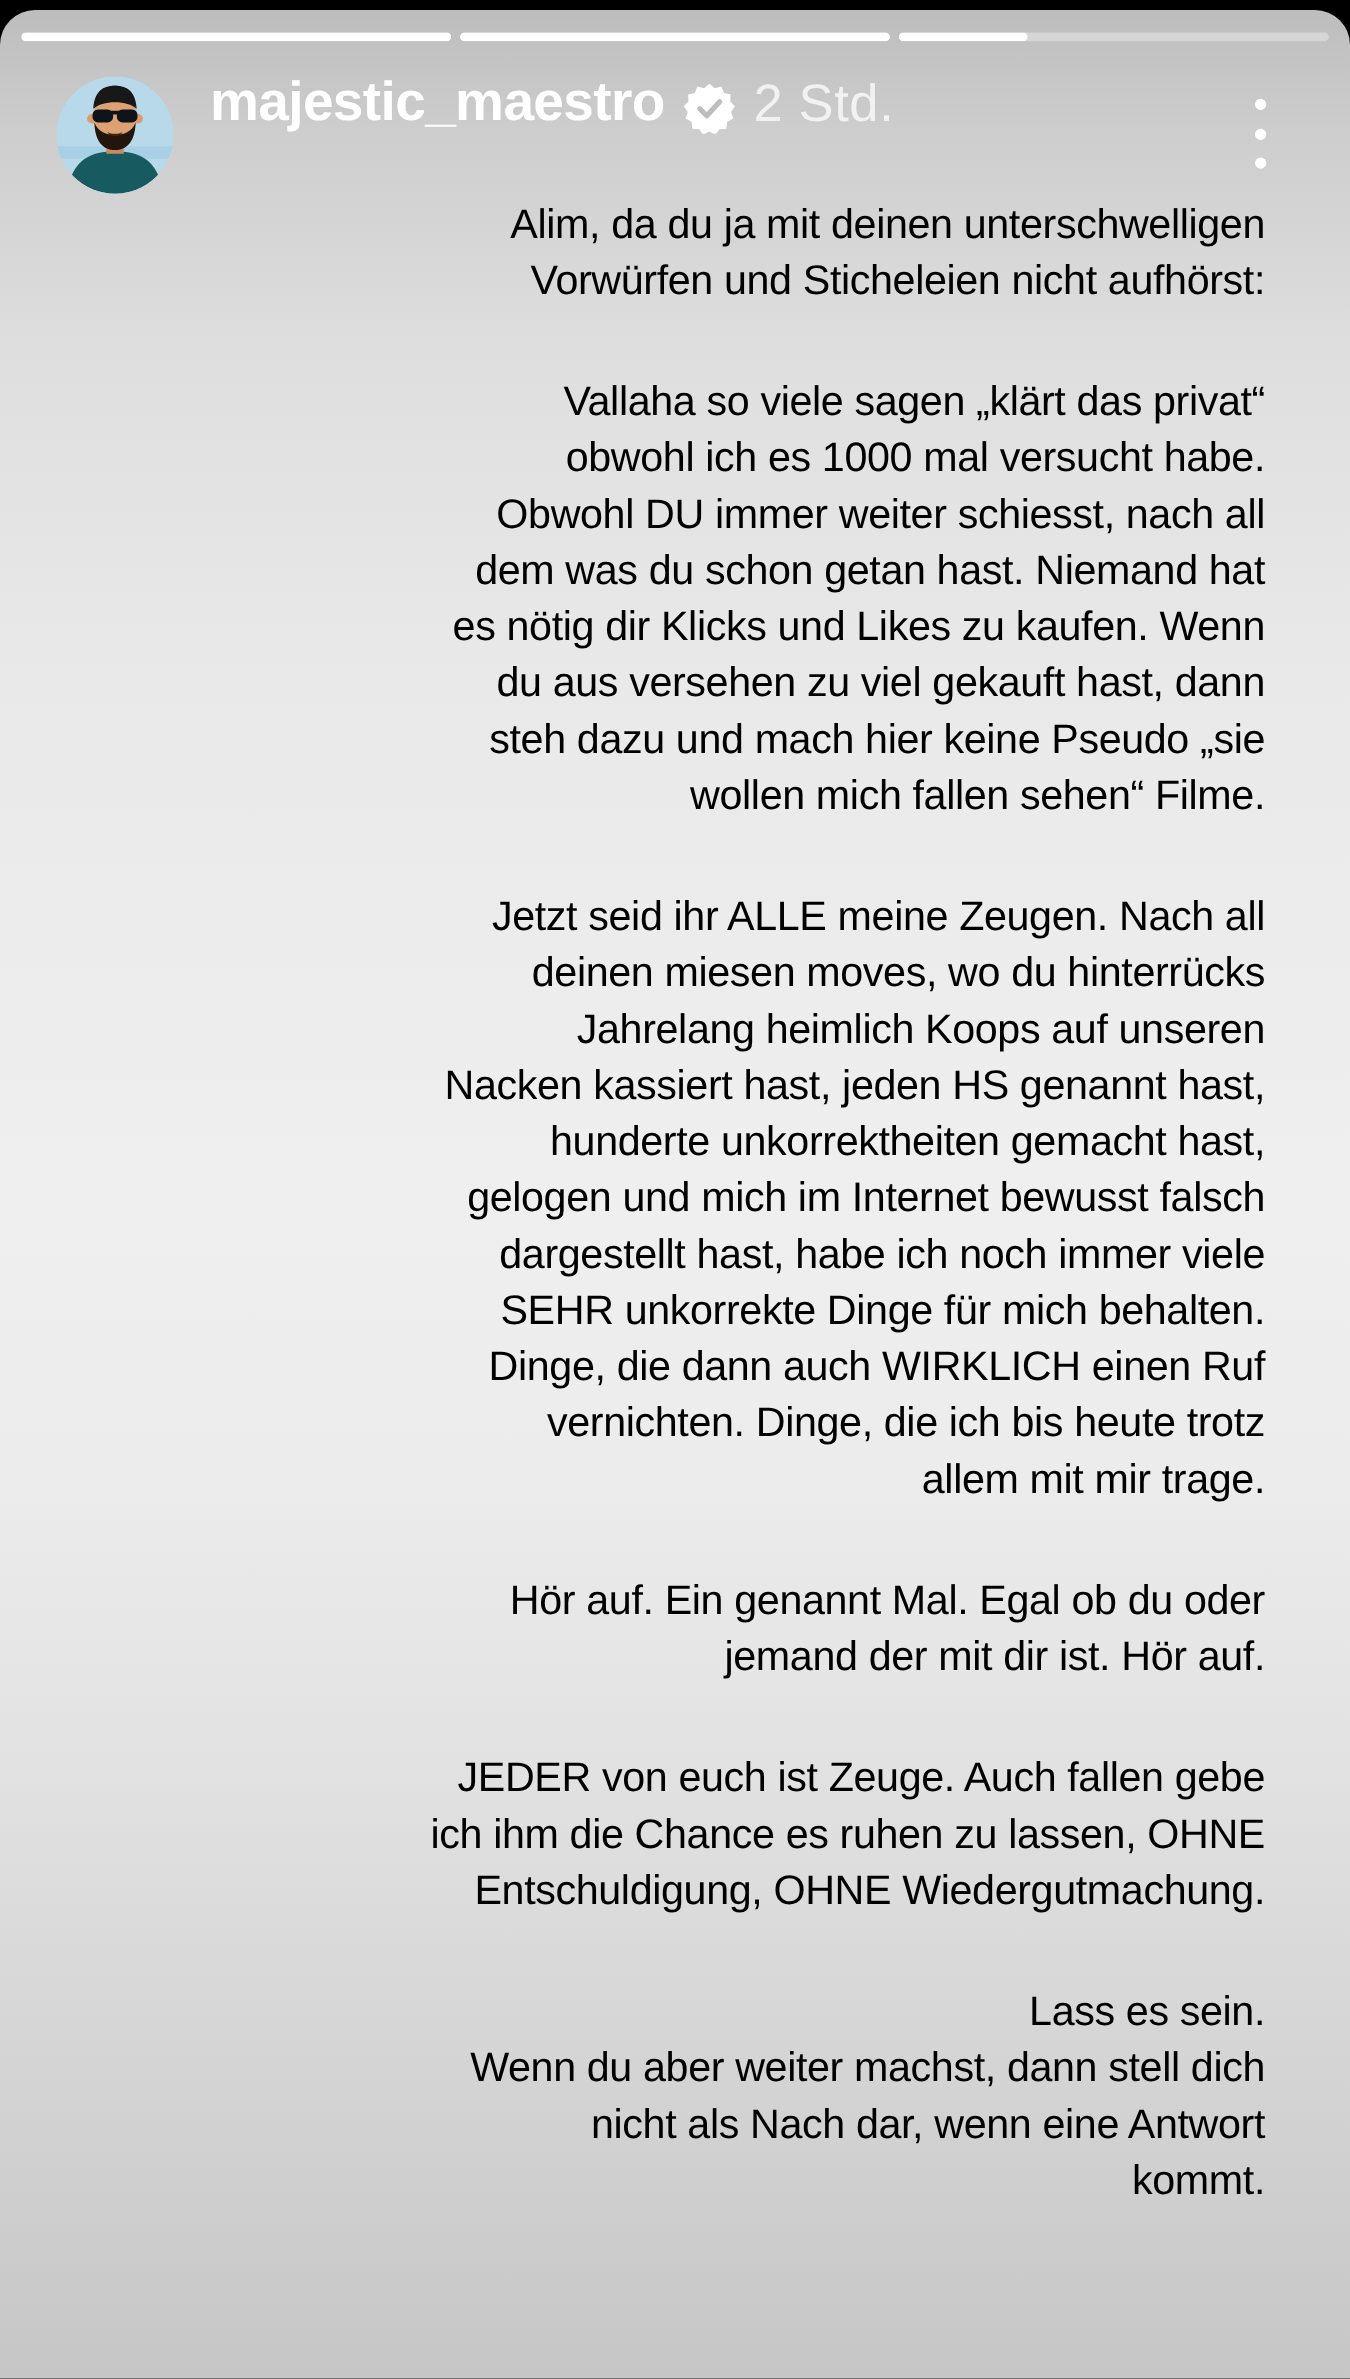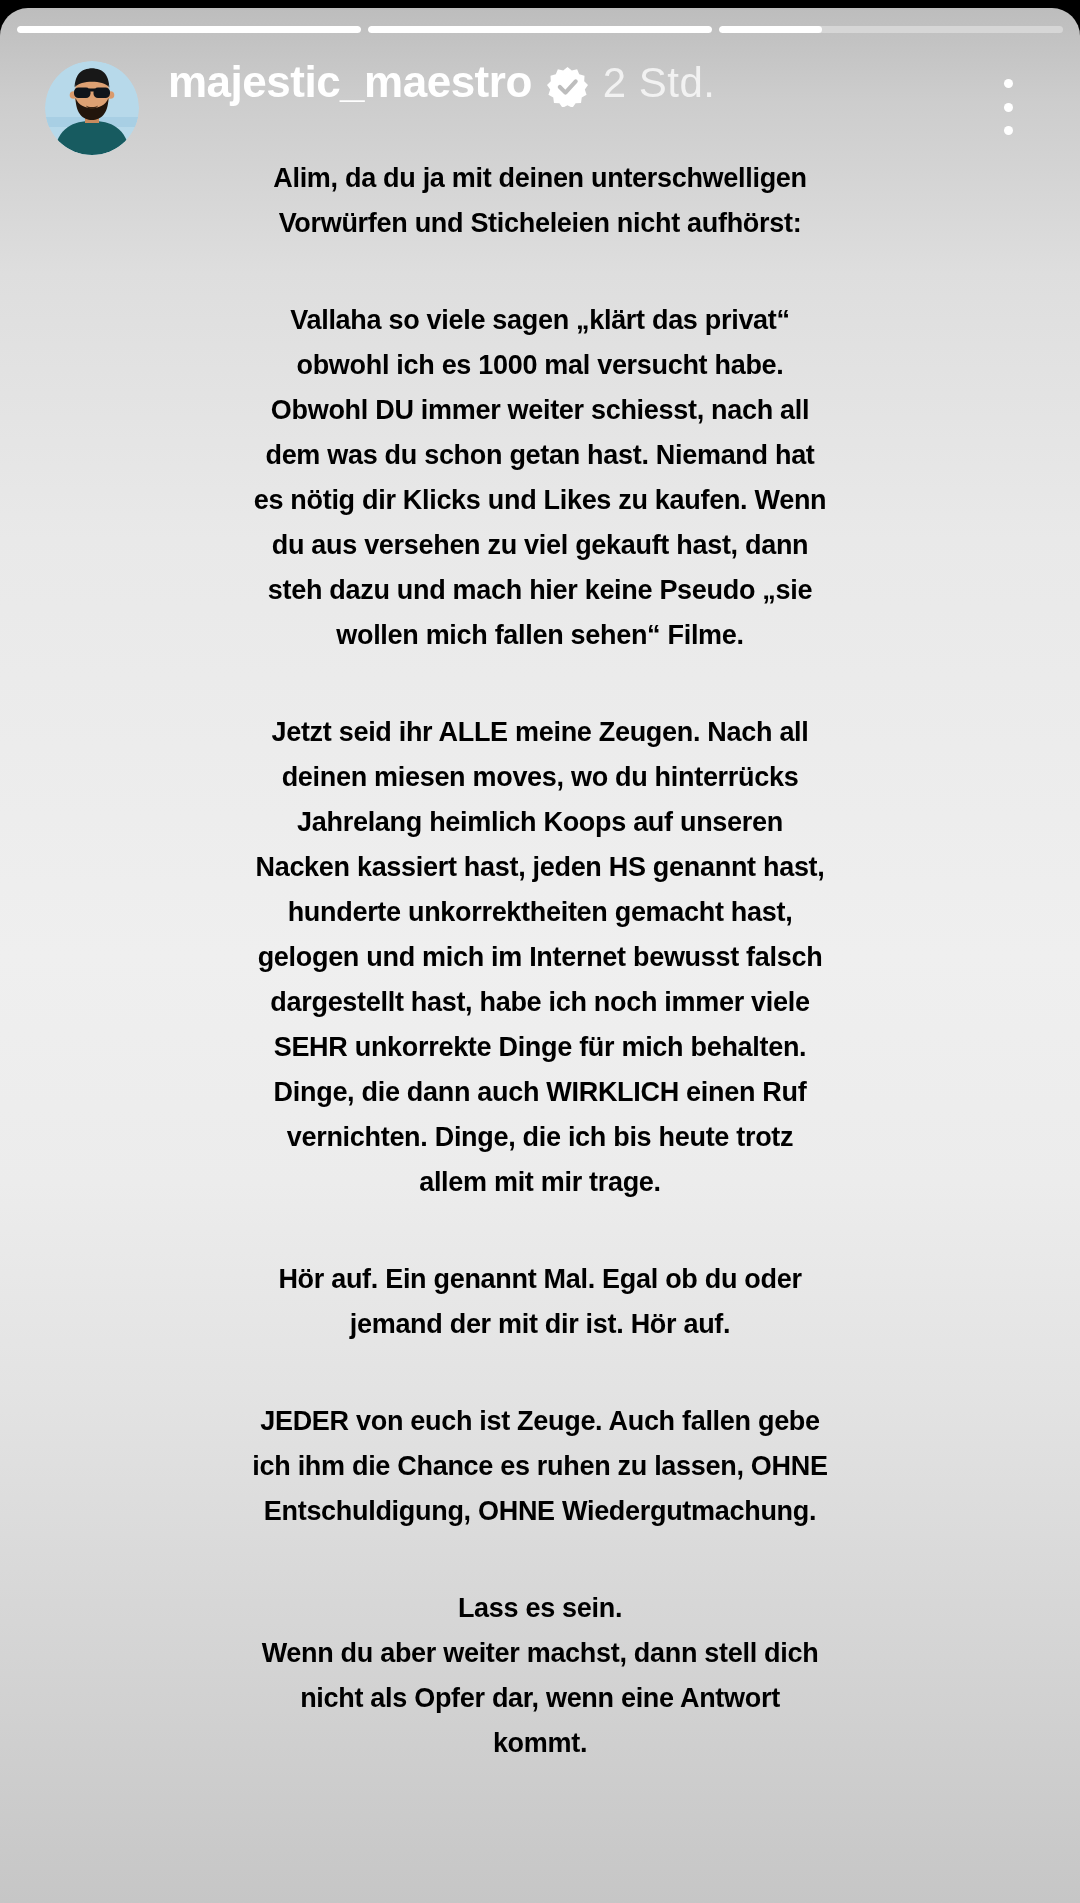--- a/index.html
+++ b/index.html
@@ -54,23 +54,23 @@
   }
   .more-btn{
     position:absolute;right:63px;top:71px;width:18px;height:56px;
     display:flex;flex-direction:column;align-items:center;
     justify-content:space-between;cursor:pointer;
   }
   .more-btn .dot{width:9px;height:9px;border-radius:50%;background:#fff;}
   
   .story-text{
     position:absolute;top:148px;left:68px;right:68px;
-    text-align:center;
+    text-align:right;
     color:#000;
-    font-size:27px;font-weight:700;
+    font-size:33px;font-weight:400;
     line-height:45px;
     letter-spacing:-0.3px;
   }
   .story-text p{
     margin:0 0 52px 0;
     white-space:pre-line;
   }
 </style>
 </head>
 <body>
@@ -155,17 +155,17 @@
 Dinge, die dann auch WIRKLICH einen Ruf
 vernichten. Dinge, die ich bis heute trotz
 allem mit mir trage.</p>
     <p>Hör auf. Ein genannt Mal. Egal ob du oder
 jemand der mit dir ist. Hör auf.</p>
     <p>JEDER von euch ist Zeuge. Auch fallen gebe
 ich ihm die Chance es ruhen zu lassen, OHNE
 Entschuldigung, OHNE Wiedergutmachung.</p>
     <p>Lass es sein.
 Wenn du aber weiter machst, dann stell dich
-nicht als Opfer dar, wenn eine Antwort
+nicht als Nach dar, wenn eine Antwort
 kommt.</p>
   </div>
 
 </div>
 
 </body></html>

